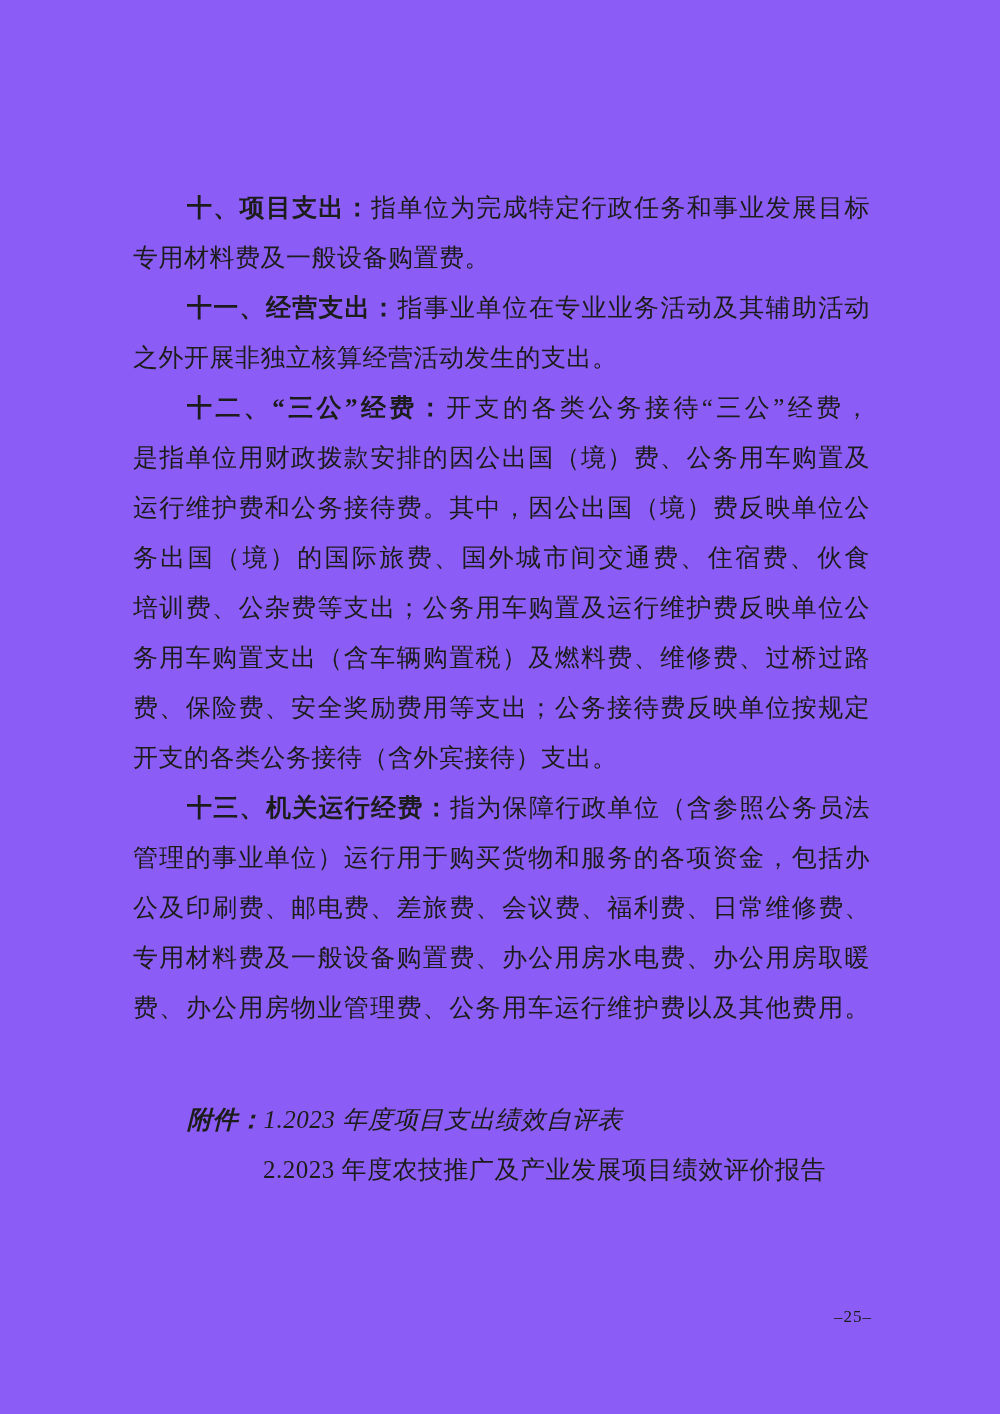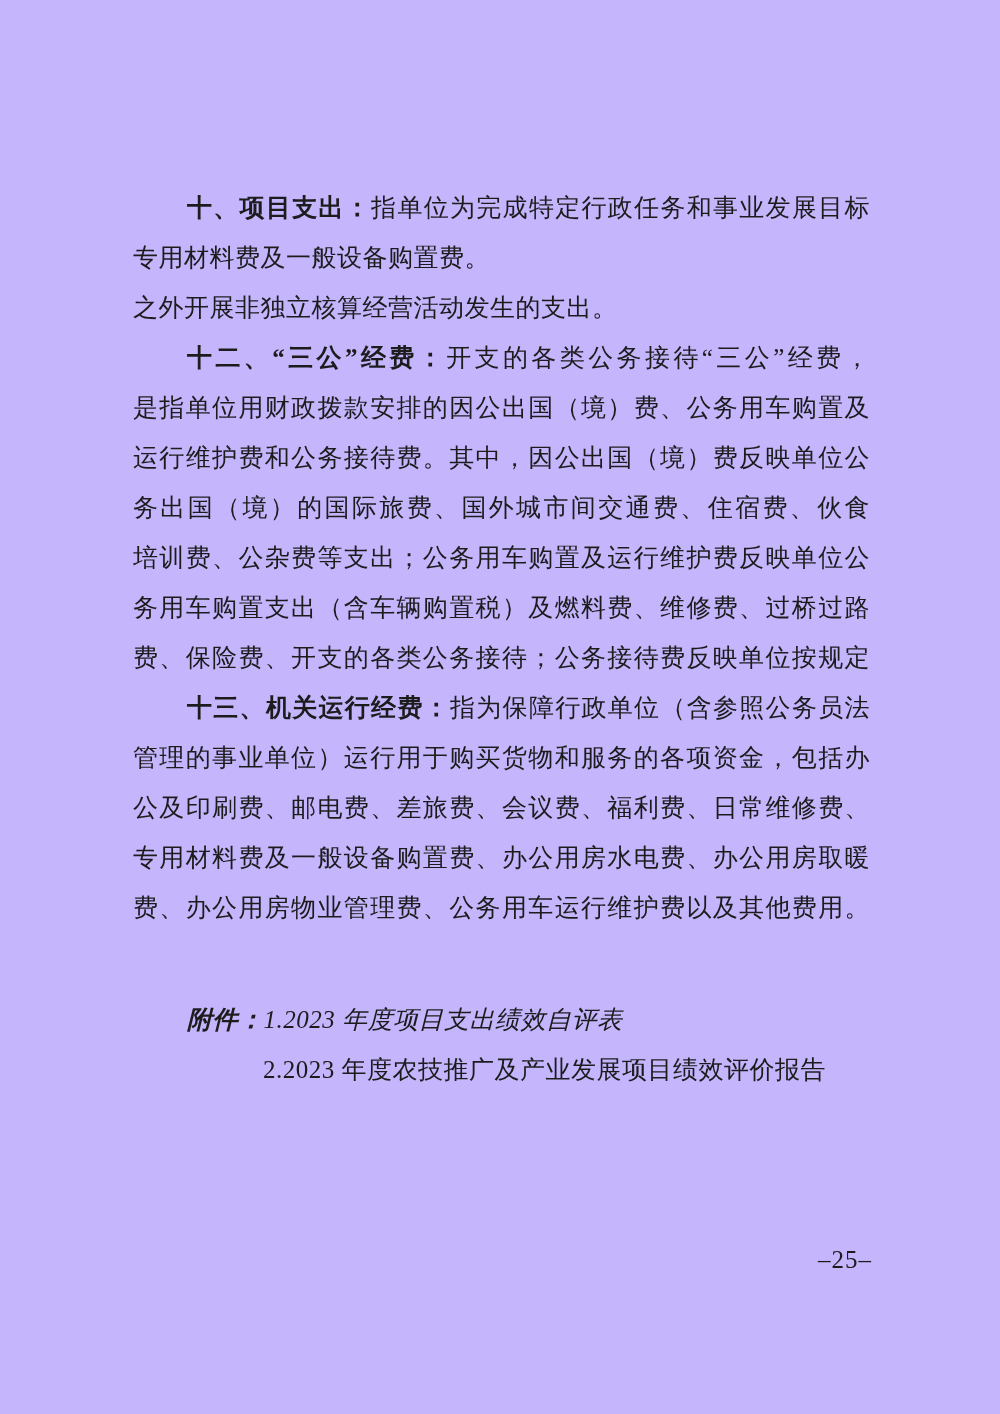--- a/index.html
+++ b/index.html
@@ -4,21 +4,21 @@
 <style>
   html, body {
     margin: 0;
     padding: 0;
     background: #ffffff;
   }
   .page {
     position: relative;
     width: 1000px;
     height: 1414px;
-    background: #c4b5fd;
+    background: #8b5cf6;
     color: #1c1c1c;
     font-family: "Liberation Serif", "DejaVu Serif", serif;
     overflow: hidden;
   }
   .content {
     position: absolute;
     left: 133px;
     top: 183px;
     width: 737px;
   }
@@ -42,46 +42,48 @@
   }
   .att-first {
     margin-top: 62px;
     font-style: italic;
   }
   .att-second {
     text-indent: 130px;
   }
   .page-number {
     position: absolute;
-    top: 1245px;
+    top: 1302px;
     right: 128px;
-    font-size: 25px;
+    font-size: 17px;
     line-height: 30px;
     letter-spacing: 1px;
     color: #1c1c1c;
   }
 </style>
 </head>
 <body>
 
 <div class="page">
   <div class="content">
 
     <div class="line indent fill"><span class="b">十、项目支出：</span><span>指单位为完成特定行政任务和事业发展目标</span></div>
     <div class="line"><span>专用材料费及一般设备购置费。</span></div>
 
+    <div class="line indent fill"><span class="b">十一、经营支出：</span><span>指事业单位在专业业务活动及其辅助活动</span></div>
     <div class="line"><span>之外开展非独立核算经营活动发生的支出。</span></div>
 
     <div class="line indent fill"><span class="b">十二、“三公”经费：</span><span>开支的各类公务接待“三公”经费，</span></div>
     <div class="line fill"><span>是指单位用财政拨款安排的因公出国（境）费、公务用车购置及</span></div>
     <div class="line fill"><span>运行维护费和公务接待费。其中，因公出国（境）费反映单位公</span></div>
     <div class="line fill"><span>务出国（境）的国际旅费、国外城市间交通费、住宿费、伙食费、</span></div>
     <div class="line fill"><span>培训费、公杂费等支出；公务用车购置及运行维护费反映单位公</span></div>
     <div class="line fill"><span>务用车购置支出（含车辆购置税）及燃料费、维修费、过桥过路</span></div>
-    <div class="line fill"><span>费、保险费、开支的各类公务接待；公务接待费反映单位按规定</span></div>
+    <div class="line fill"><span>费、保险费、安全奖励费用等支出；公务接待费反映单位按规定</span></div>
+    <div class="line"><span>开支的各类公务接待（含外宾接待）支出。</span></div>
 
     <div class="line indent fill"><span class="b">十三、机关运行经费：</span><span>指为保障行政单位（含参照公务员法</span></div>
     <div class="line fill"><span>管理的事业单位）运行用于购买货物和服务的各项资金，包括办</span></div>
     <div class="line fill"><span>公及印刷费、邮电费、差旅费、会议费、福利费、日常维修费、</span></div>
     <div class="line fill"><span>专用材料费及一般设备购置费、办公用房水电费、办公用房取暖</span></div>
     <div class="line fill"><span>费、办公用房物业管理费、公务用车运行维护费以及其他费用。</span></div>
 
     <div class="line indent att-first"><span class="b">附件：</span><span>1.2023 年度项目支出绩效自评表</span></div>
     <div class="line att-second"><span>2.2023 年度农技推广及产业发展项目绩效评价报告</span></div>
 

